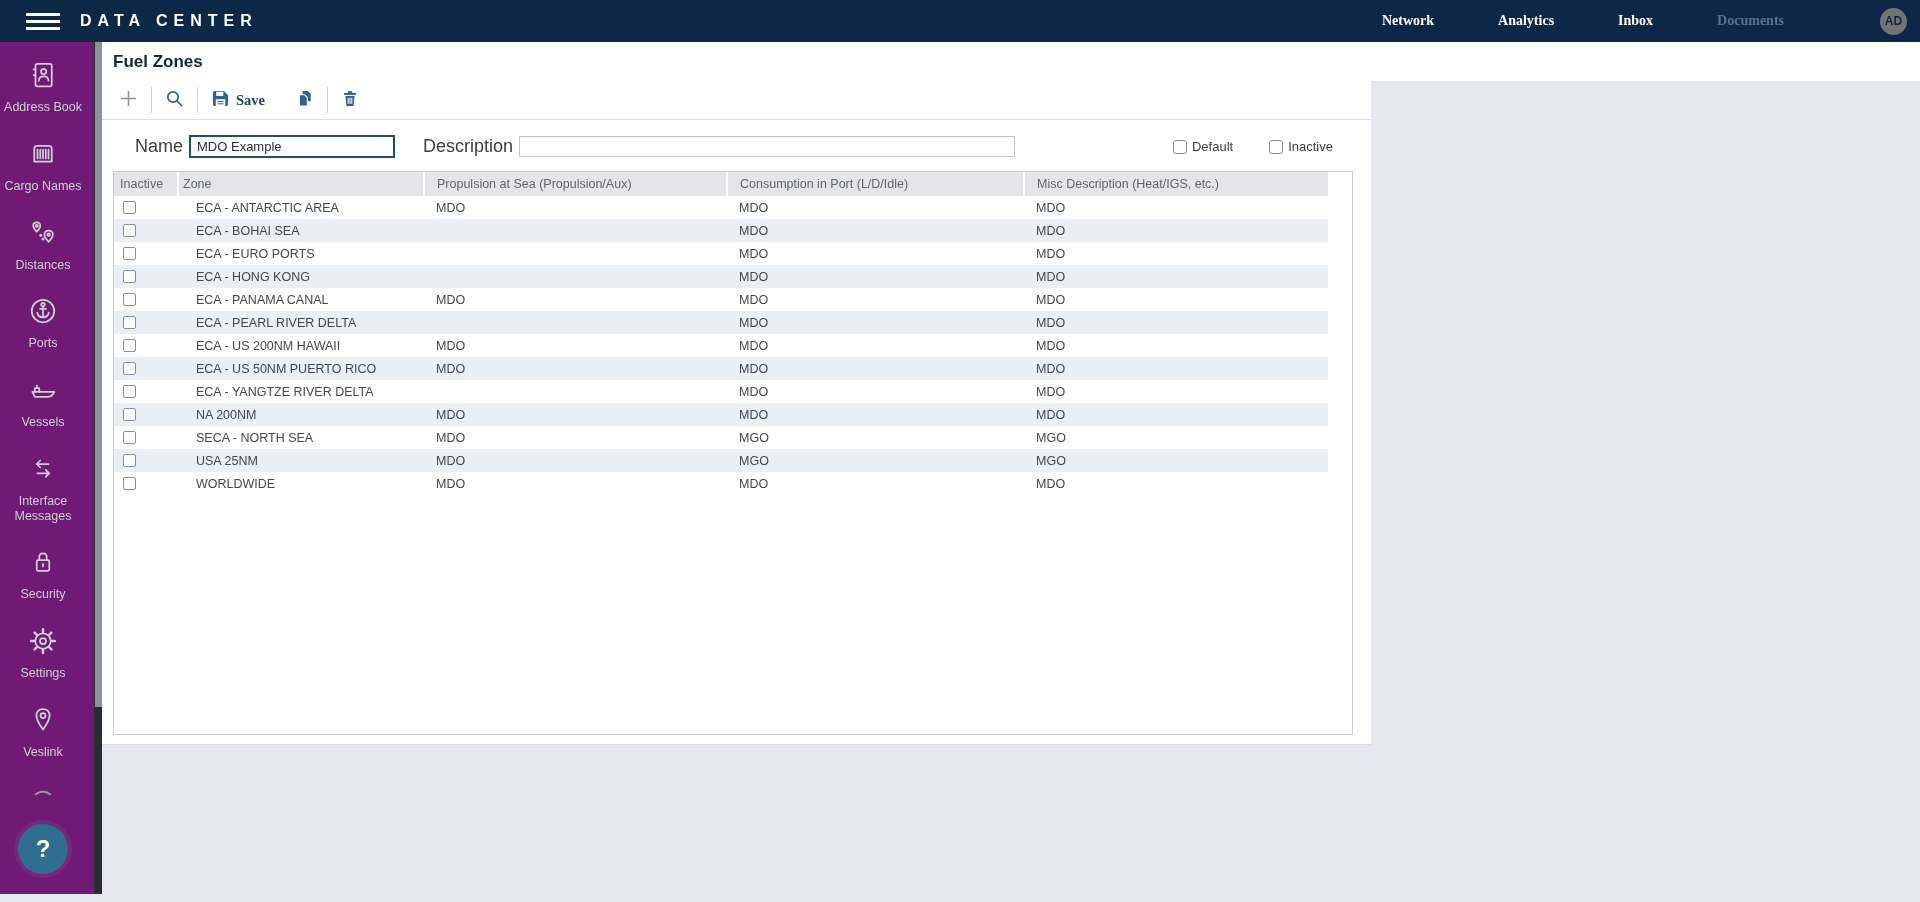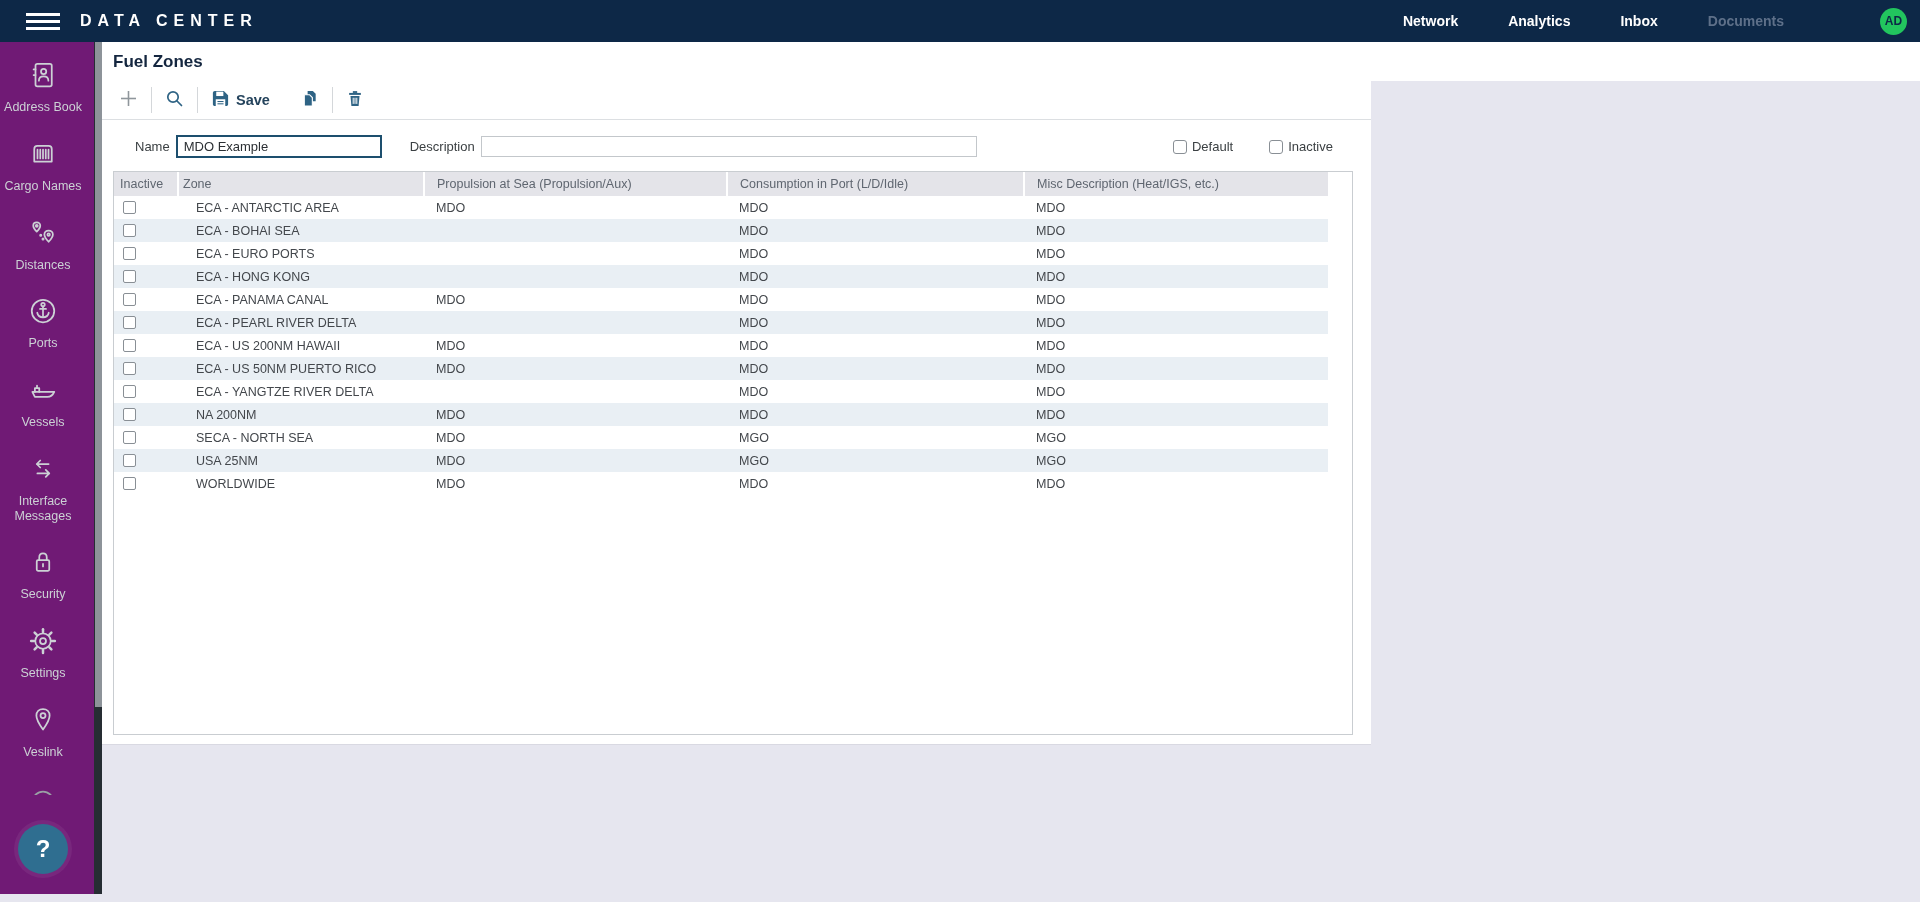--- a/index.html
+++ b/index.html
@@ -3,24 +3,24 @@
 <meta charset="utf-8">
 <style>
   * { box-sizing: border-box; margin: 0; padding: 0; }
   html,body { width:1920px; height:902px; overflow:hidden; font-family:"Liberation Sans", sans-serif; background:#e6e6ef; }
 
   
   .topbar { height:42px; background:#0d2847; display:flex; align-items:center; color:#fff; }
   .hamburger { width:34px; margin-left:26px; cursor:pointer; }
   .hamburger span { display:block; height:3px; background:#fff; margin:4px 0; }
   .app-title { margin-left:20px; font-size:16px; font-weight:bold; letter-spacing:6px; }
-  .topnav { margin-left:auto; display:flex; align-items:center; gap:50px; }
+  .topnav { margin-left:auto; display:flex; align-items:center; gap:64px;font-family:Liberation Serif, serif; }
   .topnav .nav-item { font-size:14px; font-weight:bold; color:#fff; cursor:pointer; }
   .topnav .nav-item.muted { color:#5e7089; margin-right:96px; }
-  .avatar { width:27px; height:27px; border-radius:50%; background:#22c55e; color:#0d2847;
+  .avatar { width:27px; height:27px; border-radius:50%; background:#737373; color:#0d2847;
             font-size:12px; font-weight:bold; display:flex; align-items:center; justify-content:center;
             margin-right:13px; cursor:pointer; }
 
   
   .shell { display:flex; height:852px; }
 
   
   .sidebar { position:relative; width:102px; background:#701a75; flex:none; }
   .side-items { padding-top:18px; }
   .side-item { display:flex; flex-direction:column; align-items:center; margin-bottom:24px;
@@ -39,27 +39,27 @@
 
   
   .content { flex:1; background:#e6e6ef; position:relative; }
   .page-title-bar { height:39px; background:#fff; display:flex; align-items:center; padding-left:11px; }
   .page-title-bar h1 { font-size:17px; font-weight:bold; color:#14263f;text-align:center; }
 
   .panel { width:1269px; height:664px; background:#fff; border-bottom:1px solid #d9d9e2; }
 
   
   .toolbar { height:39px; border-bottom:1px solid #dcdfe2; display:flex; align-items:center; padding-left:11px; }
-  .tool-btn { display:flex; align-items:center; cursor:pointer; padding:0 6px; }
+  .tool-btn { display:flex; align-items:center; cursor:pointer; padding:0 6px;font-family:Liberation Serif, serif; }
   .tool-divider { width:1px; height:26px; background:#d4d7da; margin:0 7px; }
   .save-label { font-size:14.5px; font-weight:bold; color:#24435c; margin-left:6px; }
 
   
   .fields { display:flex; align-items:center; padding:15px 38px 0 33px; }
-  .field-label { font-size:13px; color:#3b4043; }
+  .field-label { font-size:18px; color:#3b4043; }
   .name-input { width:206px; height:23px; border:2px solid #1d4f6e; font-size:13px; padding:0 6px;
                 color:#2b2f33; margin-left:6px; outline:none; font-family:"Liberation Sans", sans-serif; }
   .desc-label { margin-left:28px; }
   .desc-input { width:496px; height:21px; border:1px solid #c3c7cb; font-size:13px; padding:0 6px;
                 margin-left:6px; outline:none; font-family:"Liberation Sans", sans-serif; }
   .cb-group { margin-left:auto; display:flex; align-items:center; gap:36px; }
   .cb-pair { display:flex; align-items:center; gap:5px; cursor:pointer; }
   input[type="checkbox"] { appearance:none; -webkit-appearance:none; width:14px; height:14px;
         border:1px solid #898f95; border-radius:3px; background:#fff; cursor:pointer; flex:none; }
   .cb-label { font-size:13px; color:#3b4043; }

